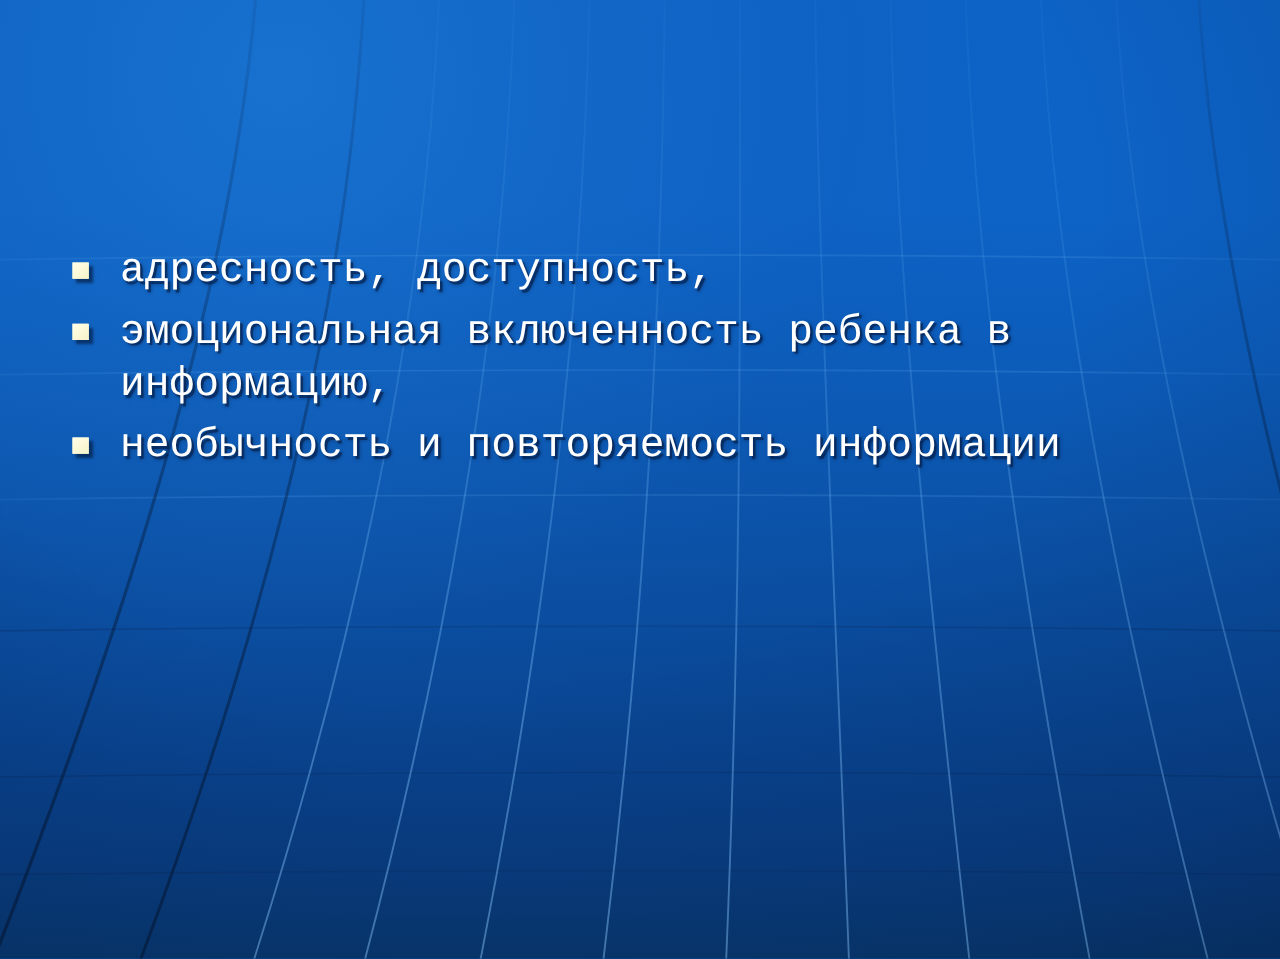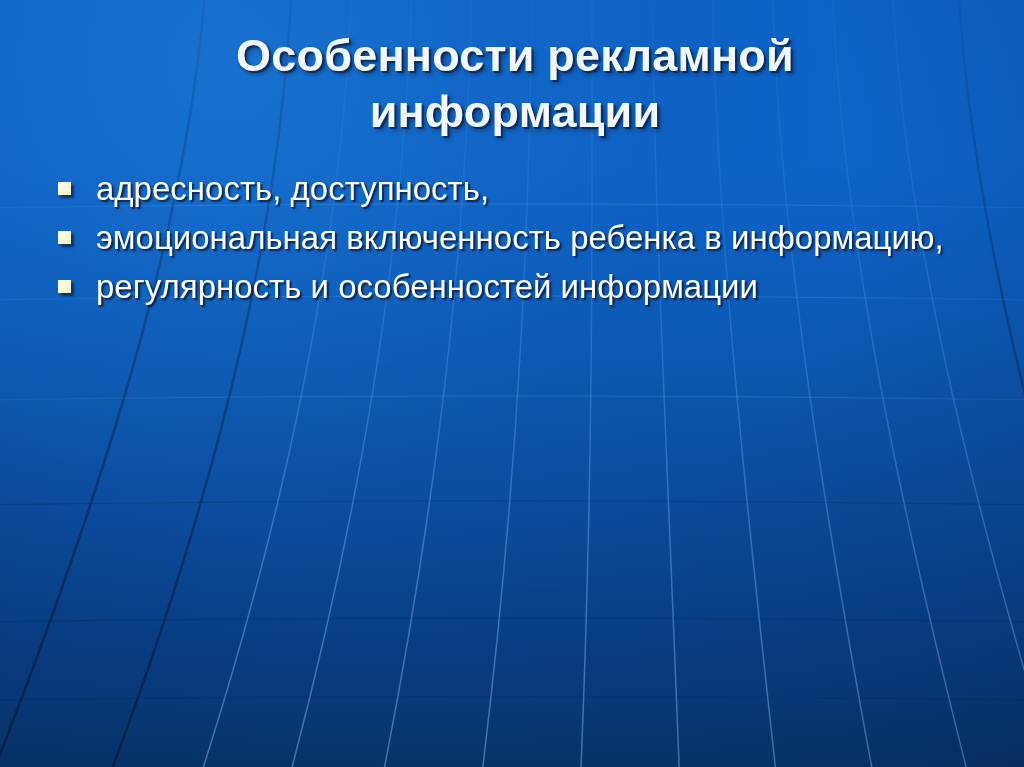--- a/index.html
+++ b/index.html
@@ -77,26 +77,27 @@
     line-height: 56px;
     letter-spacing: 0.2px;
     color: #f2f8ff;
     text-shadow:
       2px 2px 0 rgba(7,37,85,0.75),
       3px 3px 4px rgba(4,22,56,0.55);
   }
 
   #bullet-list {
     position: absolute;
-    top: 168px;
+    top: 196px;
     left: 58px;
     width: 930px;
     margin: 0;
     padding: 0;
     list-style: none;
+    font-family: Liberation Mono, monospace;
   }
 
   .bullet-item {
     display: flex;
     align-items: flex-start;
     margin-bottom: 7px;
   }
 
   .bullet-marker {
     flex: 0 0 auto;
@@ -175,33 +176,29 @@
       <path d="M 712 -20 C 716 210, 742 470, 778 790" stroke="url(#meridFade)"></path>
       <path d="M 772 -20 C 778 210, 816 470, 876 790" stroke="url(#meridFade)"></path>
       <path d="M 832 -20 C 840 210, 890 470, 972 790" stroke="url(#meridFade)"></path>
       <path d="M 892 -20 C 902 210, 962 470, 1060 790" stroke="url(#meridFade)"></path>
       <path d="M 958 -20 C 970 210, 1034 460, 1140 790" stroke="url(#meridDark)" stroke-width="2.4"></path>
     </g>
   </svg>
 
   <div class="bg-layer bg-vignette"></div>
 
-  <div id="title-block">
-    <span class="title-line">Особенности рекламной</span>
-    <span class="title-line">информации</span>
-  </div>
 
   <ul id="bullet-list">
     <li class="bullet-item">
       <span class="bullet-marker"></span>
       <span class="bullet-text">адресность, доступность,</span>
     </li>
     <li class="bullet-item">
       <span class="bullet-marker"></span>
       <span class="bullet-text">эмоциональная включенность ребенка в информацию,</span>
     </li>
     <li class="bullet-item">
       <span class="bullet-marker"></span>
-      <span class="bullet-text">регулярность и особенностей информации</span>
+      <span class="bullet-text">необычность и повторяемость информации</span>
     </li>
   </ul>
 
 </div>
 
 </body></html>

